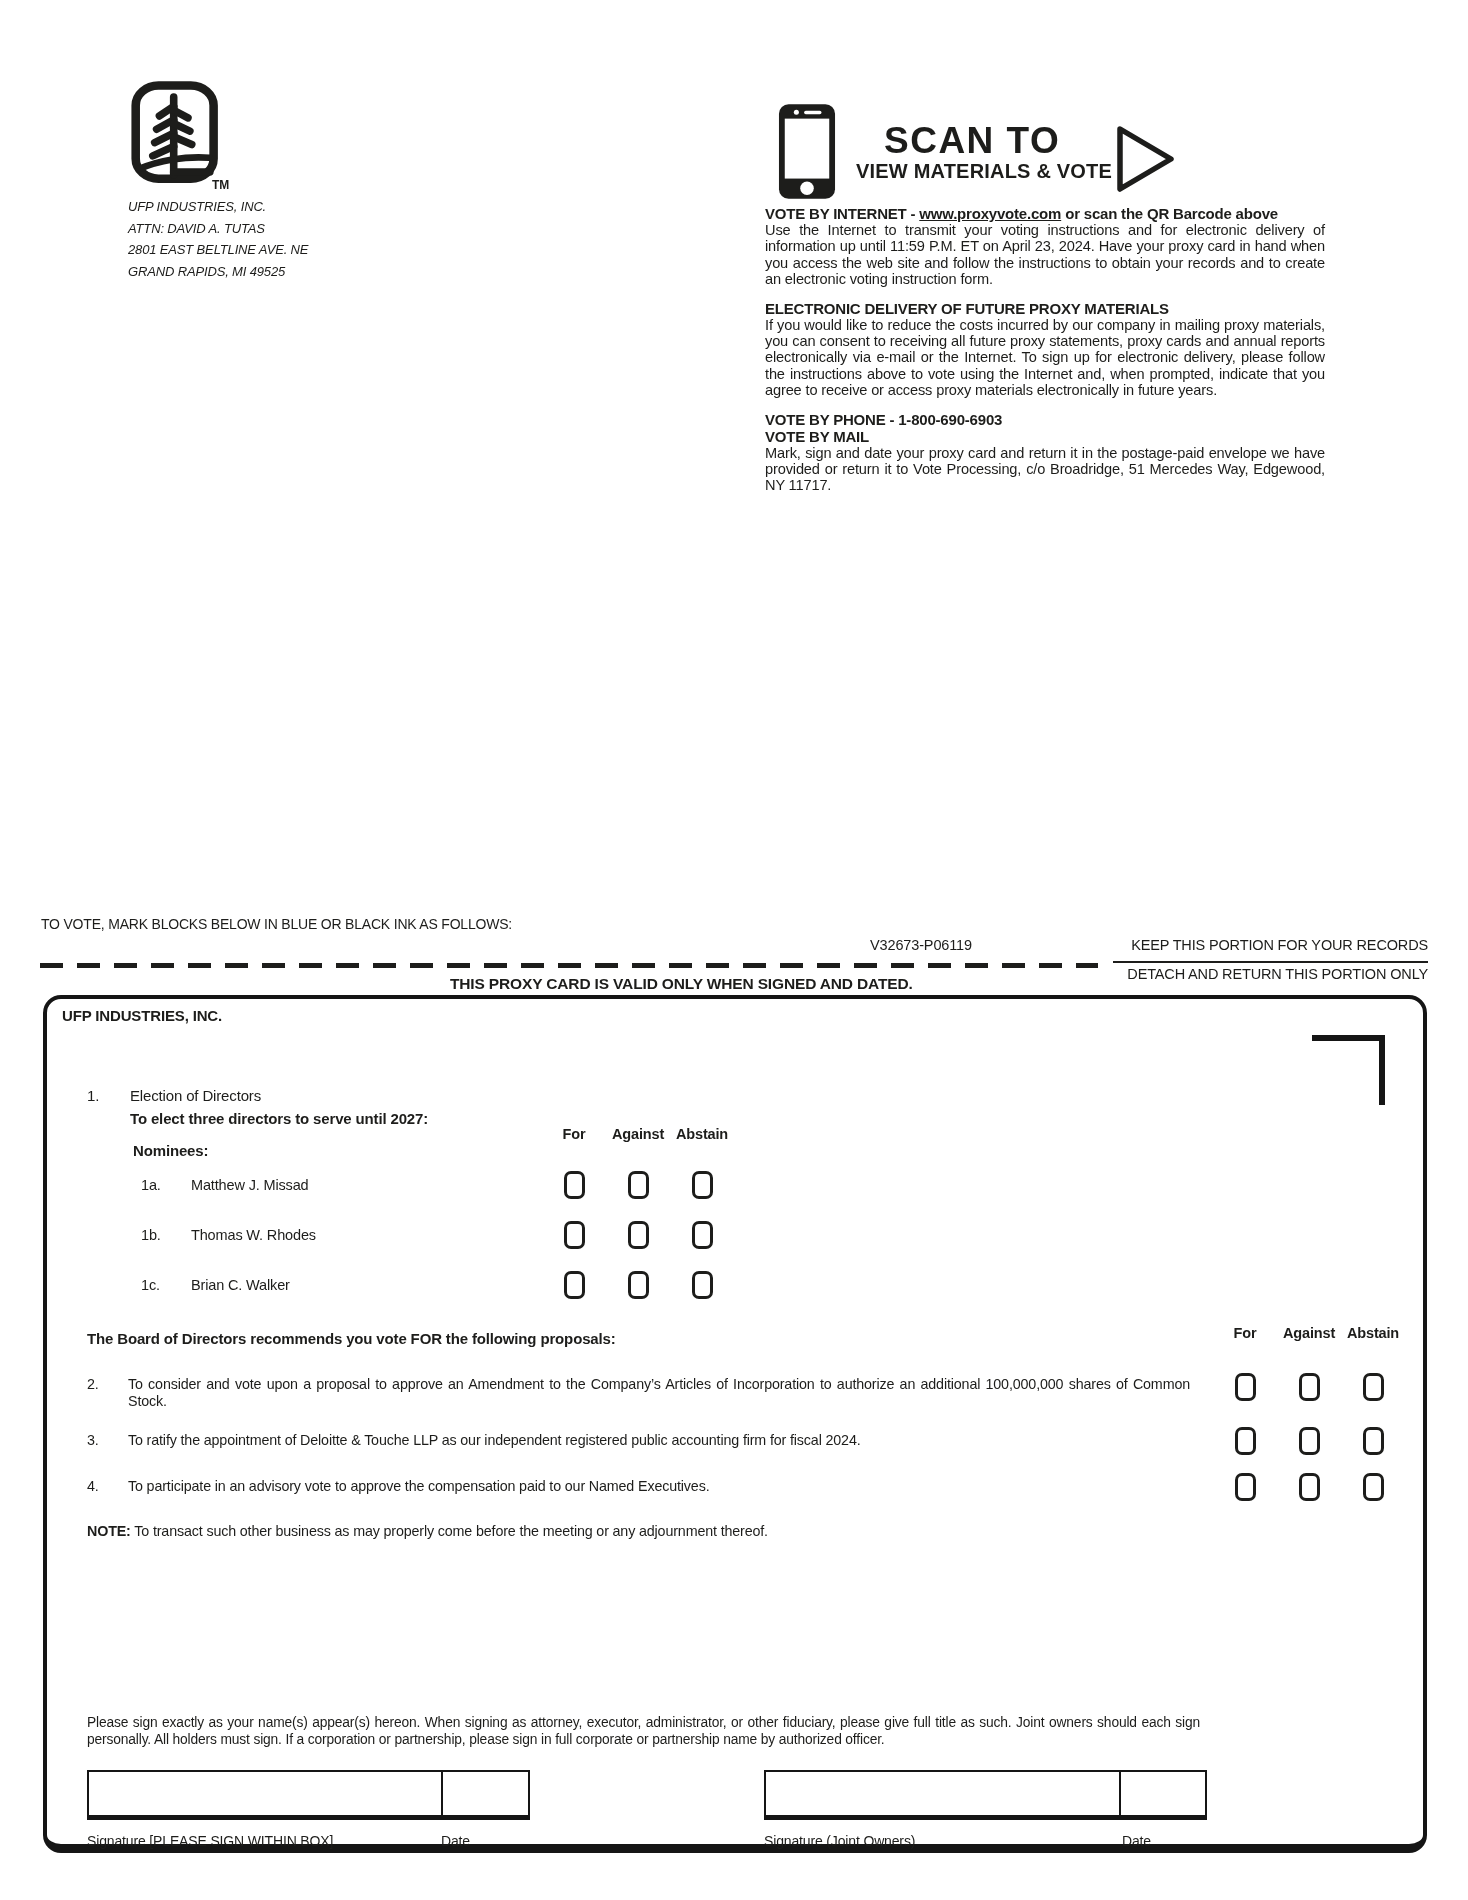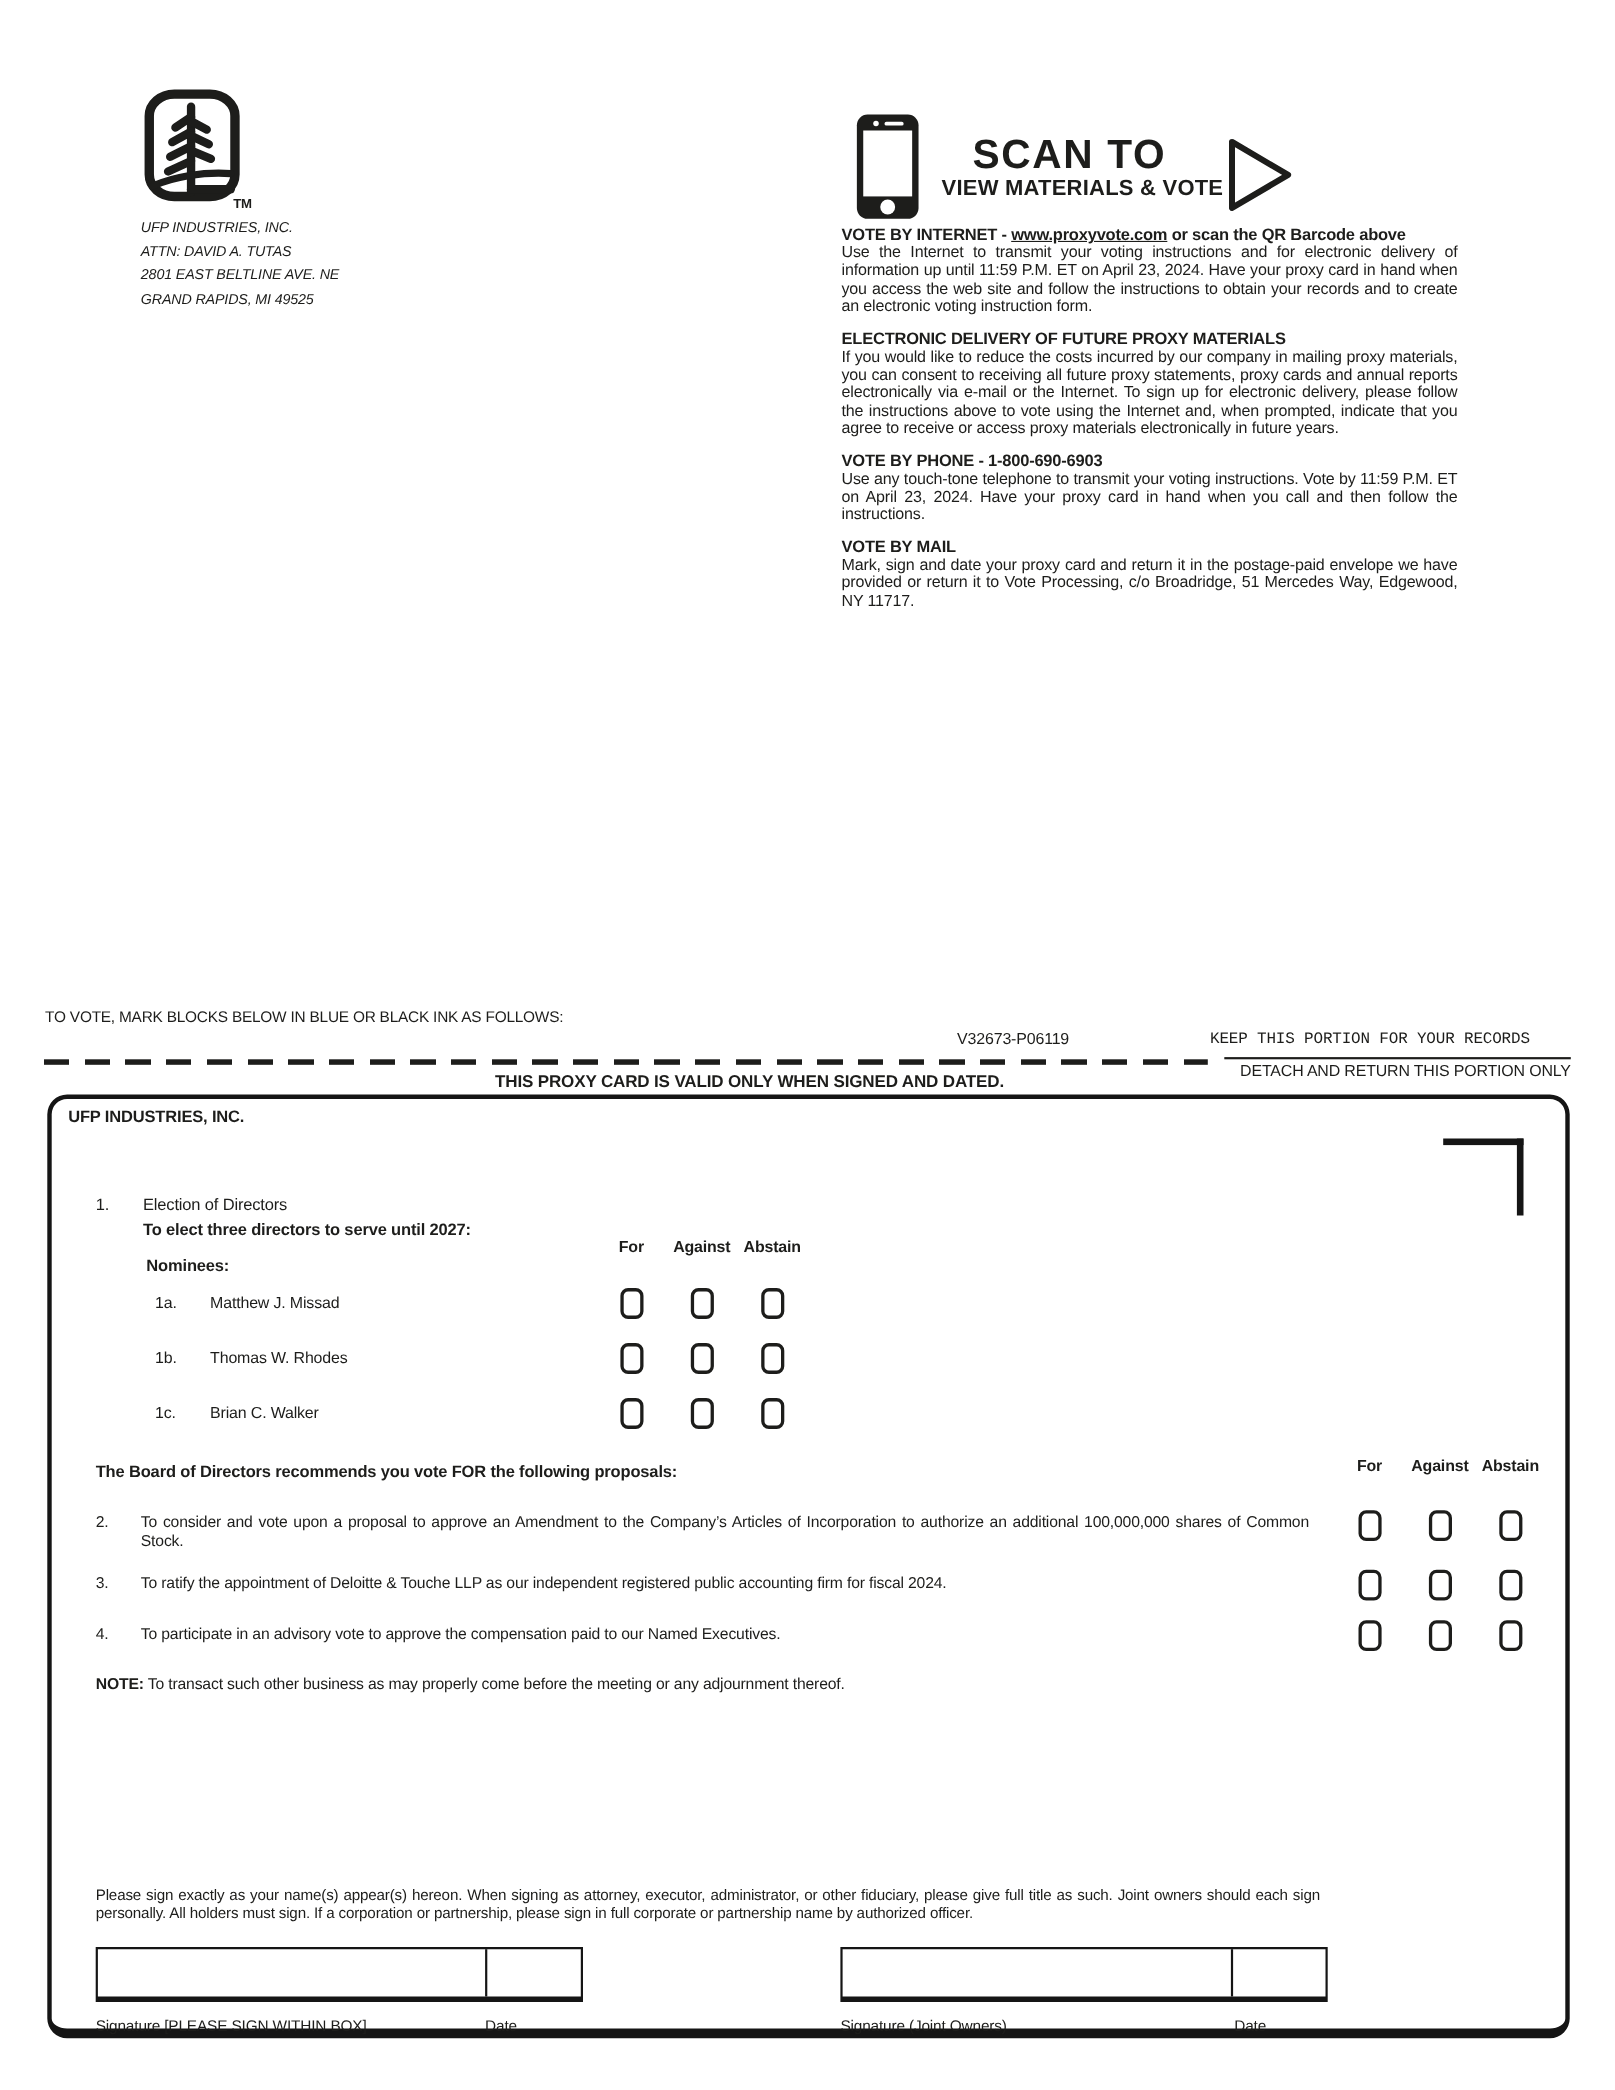--- a/index.html
+++ b/index.html
@@ -88,28 +88,27 @@
       <path d="M5 5 L56 35 L5 65 Z"></path>
     </svg>
   </div>
 
   <div class="abs vcol" style="left:765px;top:205px;">
     <h3><span>VOTE BY INTERNET - </span><span class="ulink">www.proxyvote.com</span><span> or scan the QR Barcode above</span></h3>
     <p class="just">Use the Internet to transmit your voting instructions and for electronic delivery of information up until 11:59 P.M. ET on April 23, 2024. Have your proxy card in hand when you access the web site and follow the instructions to obtain your records and to create an electronic voting instruction form.</p>
     <h3>ELECTRONIC DELIVERY OF FUTURE PROXY MATERIALS</h3>
     <p class="just">If you would like to reduce the costs incurred by our company in mailing proxy materials, you can consent to receiving all future proxy statements, proxy cards and annual reports electronically via e-mail or the Internet. To sign up for electronic delivery, please follow the instructions above to vote using the Internet and, when prompted, indicate that you agree to receive or access proxy materials electronically in future years.</p>
     <h3>VOTE BY PHONE - 1-800-690-6903</h3>
-    <p class="just">Use any touch-tone telephone to transmit your voting instructions. Vote by 11:59 P.M. ET on April 23, 2024. Have your proxy card in hand when you call and then follow the instructions.</p>
     <h3>VOTE BY MAIL</h3>
     <p class="just">Mark, sign and date your proxy card and return it in the postage-paid envelope we have provided or return it to Vote Processing, c/o Broadridge, 51 Mercedes Way, Edgewood, NY 11717.</p>
   </div>
 
   <div class="abs caps" style="left:41px;top:916px;">TO VOTE, MARK BLOCKS BELOW IN BLUE OR BLACK INK AS FOLLOWS:</div>
   <div class="abs" style="left:856px;top:937px;width:130px;text-align:center;font-size:14.5px;">V32673-P06119</div>
-  <div class="abs" style="left:1100px;top:937px;width:328px;text-align:left;font-size:14.5px;font-family:Liberation Mono, monospace;">KEEP THIS PORTION FOR YOUR RECORDS</div>
+  <div class="abs" style="left:1100px;top:937px;width:328px;text-align:right;font-size:14.5px;">KEEP THIS PORTION FOR YOUR RECORDS</div>
   <div class="abs dashes" style="left:40px;top:963px;width:1058px;"></div>
   <div class="abs thinline" style="left:1113px;top:961px;width:315px;"></div>
   <div class="abs" style="left:1100px;top:966px;width:328px;text-align:right;font-size:14.5px;">DETACH AND RETURN THIS PORTION ONLY</div>
   <div class="abs b" style="left:450px;top:975px;font-size:15.5px;">THIS PROXY CARD IS VALID ONLY WHEN SIGNED AND DATED.</div>
 
   <div class="abs" id="card">
 
     <div class="abs cornermark" style="left:1265px;top:36px;"></div>
 
     <div class="abs b t15" style="left:15px;top:8px;">UFP INDUSTRIES, INC.</div>

